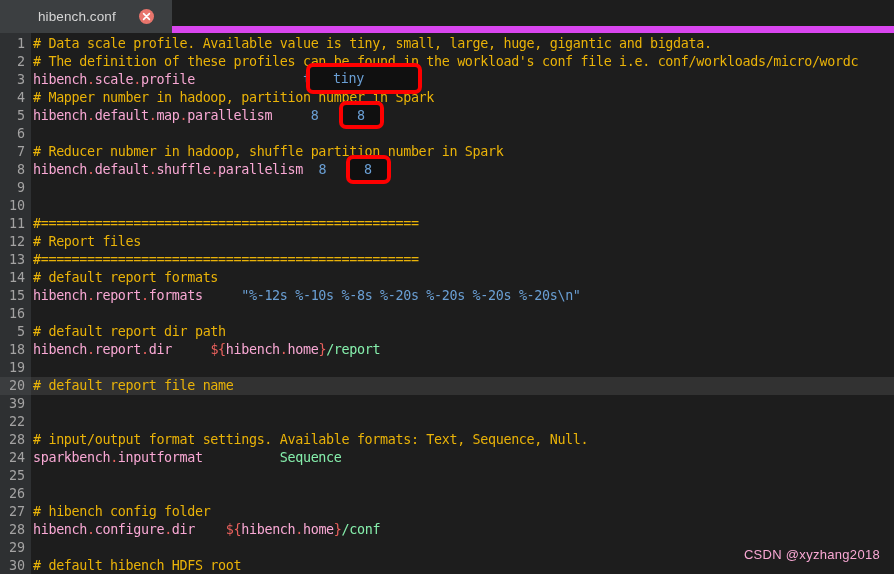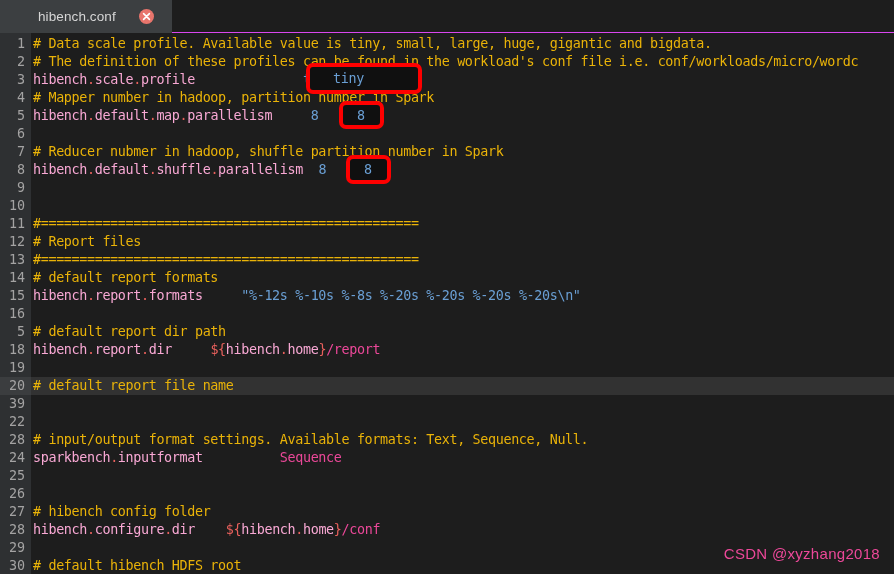--- a/index.html
+++ b/index.html
@@ -16,21 +16,21 @@
     font-family: "DejaVu Sans Mono", monospace;
   }
 
   
   .tabbar {
     position: absolute;
     left: 0; top: 0;
     width: 894px;
     height: 33px;
     background: #1d1d1d;
-    border-bottom: 1px solid #d946ef;
+    border-bottom: 7px solid #d946ef;
     box-sizing: border-box;
   }
   .tab {
     position: absolute;
     left: 0; top: 0;
     width: 172px;
     height: 33px;
     background: #3c3f41;
     box-sizing: border-box;
     display: flex;
@@ -112,21 +112,21 @@
     left: 33px; top: 0;
     color: #d6d6d6;
     font-family: "DejaVu Sans Mono", monospace;
     letter-spacing: -0.35px;
   }
   .c-com { color: #eab308; }
   .c-key { color: #f9a8d4; }
   .c-dot { color: #e8605c; }
   .c-val { color: #6a9fd4; }
   .c-var { color: #e8605c; }
-  .c-plain { color: #ec4899; text-align: center; }
+  .c-plain { color: #86efac; text-align: center; }
 
   
   .annot {
     position: absolute;
     border: 4px solid #fe0000;
     border-radius: 7px;
     background: #101010;
     box-sizing: border-box;
     z-index: 6;
   }
@@ -143,23 +143,23 @@
     white-space: pre;
   }
   .annot.box-tiny .annot-text { padding-left: 23px; }
   .annot.box-n8  .annot-text { padding-left: 14px; }
 
   
   .watermark {
     position: absolute;
     right: 14px;
     bottom: 12px;
-    color: #ec4899;
+    color: #f9a8d4;
     font-family: "Liberation Sans", sans-serif;
-    font-size: 15px;
+    font-size: 13px;
     letter-spacing: .3px;
     z-index: 8;
     white-space: nowrap;
   }
 </style>
 </head>
 <body>
 
 <div id="app">
 

